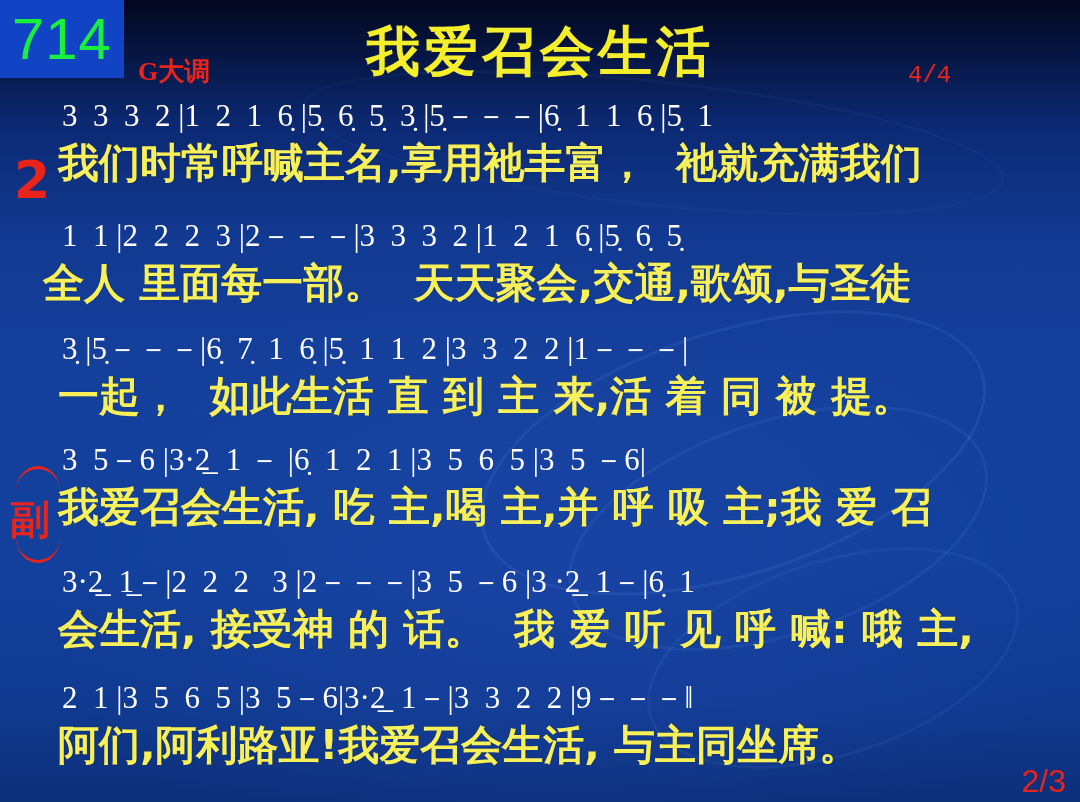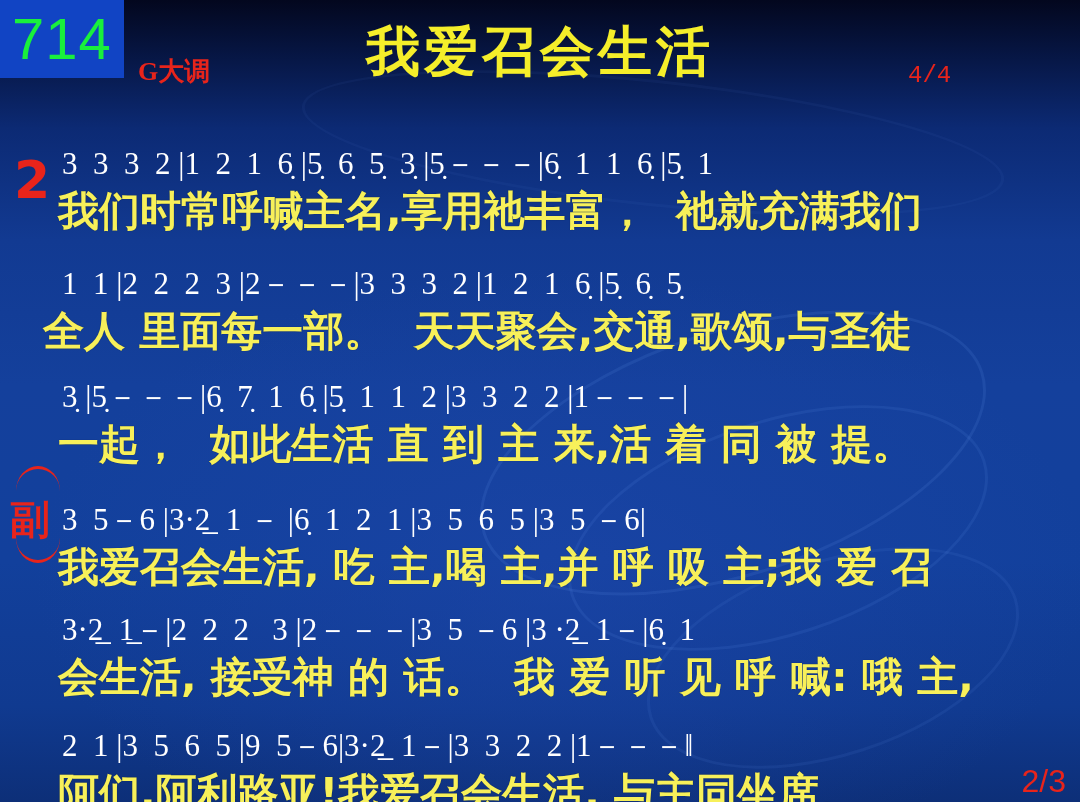--- a/index.html
+++ b/index.html
@@ -70,21 +70,21 @@
   }
   #meter {
     position: absolute;
     left: 908px; top: 62px;
     color: #e8241b;
     font-size: 24px;
     font-family: Liberation Mono, monospace;
   }
 
   
-  .system { position: absolute; left: 0; width: 867px; margin-top: 48px; }
+  .system { position: absolute; left: 0; width: 867px; }
   .notes {
     color: #ffffff;
     font-size: 31px;
     line-height: 1;
     white-space: pre;
     font-family: "Liberation Serif", "DejaVu Serif", serif;
     letter-spacing: 0px;
     padding-left: 62px;
     height: 42px;
   }
@@ -171,30 +171,30 @@
   <div class="system" style="top:220px">
     <div class="notes" style="padding-left:62px">1  1 |2  2  2  3 |2－－－|3  3  3  2 |1  2  1  6̣ |5̣  6̣  5̣</div>
     <div class="lyrics" style="padding-left:43px">全人 里面每一部。  天天聚会,交通,歌颂,与圣徒</div>
   </div>
 
   <div class="system" style="top:333px">
     <div class="notes" style="padding-left:62px">3̣ |5̣－－－|6̣  7̣  1  6̣ |5̣  1  1  2 |3  3  2  2 |1－－－|</div>
     <div class="lyrics" style="padding-left:58px">一起，  如此生活 直 到 主 来,活 着 同 被 提。</div>
   </div>
 
-  <div class="system" style="top:456px">
+  <div class="system" style="top:444px">
     <div class="notes" style="padding-left:62px">3  5－6 |3·2̲  1 － |6̣  1  2  1 |3  5  6  5 |3  5 －6|</div>
     <div class="lyrics" style="">我爱召会生活, 吃 主,喝 主,并 呼 吸 主;我 爱 召</div>
   </div>
 
   <div class="system" style="top:566px">
     <div class="notes" style="">3·2̲  1̲－|2  2  2   3 |2－－－|3  5 －6 |3 ·2̲  1－|6̣  1</div>
     <div class="lyrics" style="padding-left:58px">会生活, 接受神 的 话。  我 爱 听 见 呼 喊: 哦 主,</div>
   </div>
 
   <div class="system" style="top:682px">
-    <div class="notes" style="padding-left:62px">2  1 |3  5  6  5 |9  5－6|3·2̲  1－|3  3  2  2 |1－－－‖</div>
+    <div class="notes" style="padding-left:62px">2  1 |3  5  6  5 |3  5－6|3·2̲  1－|3  3  2  2 |9－－－‖</div>
     <div class="lyrics" style="padding-left:58px">阿们,阿利路亚!我爱召会生活, 与主同坐席。</div>
   </div>
 
   <div id="pagenum">2/3</div>
 
 </div>
 
 </body></html>

